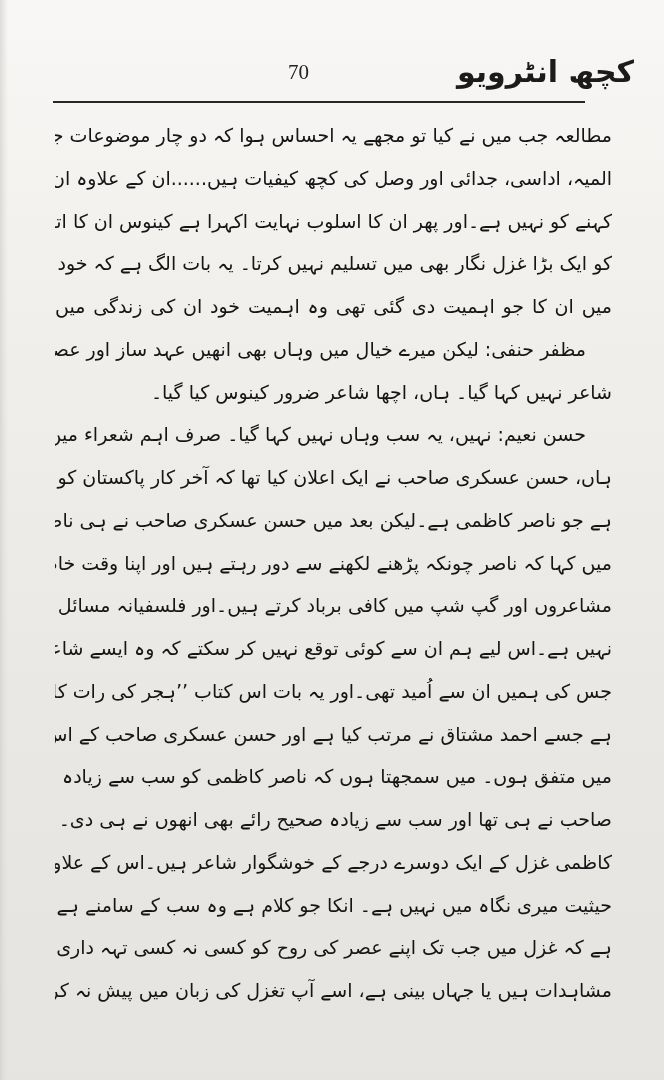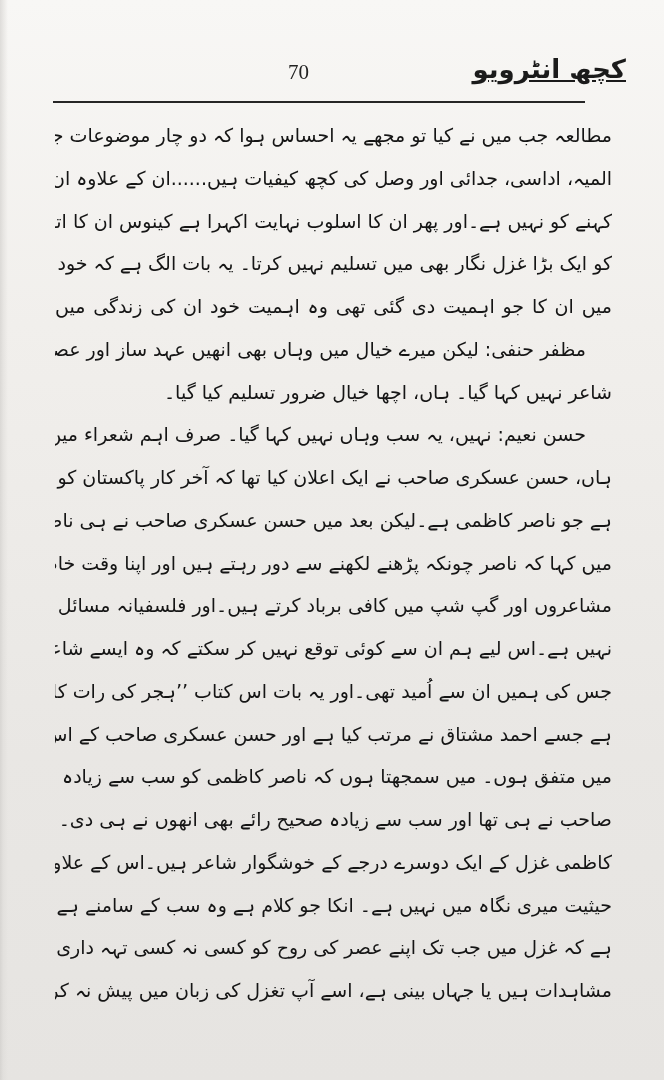--- a/index.html
+++ b/index.html
@@ -18,26 +18,25 @@
   }
   
   .edge-shadow{
     position:absolute;left:0;top:0;bottom:0;width:8px;
     background:linear-gradient(90deg,#c9c7c4 0%,#dddbd8 40%,rgba(230,228,225,0) 100%);
     opacity:.55;
   }
   .header-title{
     position:absolute;
     top:54px;
-    right:38px;
-    font-size:26px;
+    right:30px;
+    font-size:30px;
     font-weight:bold;
     color:#1b1b1b;
     letter-spacing:0;
-    text-decoration:underline;
   }
   .page-number{
     position:absolute;
     top:60px;
     left:288px;
     font-family:"Liberation Serif",serif;
     font-size:21px;
     color:#222;
     direction:ltr;
   }
@@ -83,21 +82,21 @@
   <div class="page-number">70</div>
   <div class="header-rule"></div>
 
   <div class="body-text">
     <div class="line">مطالعہ جب میں نے کیا تو مجھے یہ احساس ہوا کہ دو چار موضوعات جن میں،ہجرت کا</div>
     <div class="line">المیہ، اداسی، جدائی اور وصل کی کچھ کیفیات ہیں......ان کے علاوہ ان کے پاس کچھ</div>
     <div class="line">کہنے کو نہیں ہے۔اور پھر ان کا اسلوب نہایت اکہرا ہے کینوس ان کا اتنا چھوٹا ہے کہ ان</div>
     <div class="line">کو ایک بڑا غزل نگار بھی میں تسلیم نہیں کرتا۔ یہ بات الگ ہے کہ خود لاہور میں پاکستان</div>
     <div class="line line--end">میں ان کا جو اہمیت دی گئی تھی وہ اہمیت خود ان کی زندگی میں کافی کم ہو چکی تھی۔</div>
     <div class="line line--indent">مظفر حنفی: لیکن میرے خیال میں وہاں بھی انھیں عہد ساز اور عصر ساز یا عظیم</div>
-    <div class="line line--end">شاعر نہیں کہا گیا۔ ہاں، اچھا خیال ضرور تسلیم کیا گیا۔</div>
+    <div class="line line--end">شاعر نہیں کہا گیا۔ ہاں، اچھا شاعر ضرور کینوس کیا گیا۔</div>
     <div class="line line--indent">حسن نعیم: نہیں، یہ سب وہاں نہیں کہا گیا۔ صرف اہم شعراء میں شمار کیا گیا۔</div>
     <div class="line">ہاں، حسن عسکری صاحب نے ایک اعلان کیا تھا کہ آخر کار پاکستان کو اس کا شاعر مل گیا</div>
     <div class="line">ہے جو ناصر کاظمی ہے۔لیکن بعد میں حسن عسکری صاحب نے ہی ناصر کاظمی کے بارے</div>
     <div class="line">میں کہا کہ ناصر چونکہ پڑھنے لکھنے سے دور رہتے ہیں اور اپنا وقت خاص طور سے</div>
     <div class="line">مشاعروں اور گپ شپ میں کافی برباد کرتے ہیں۔اور فلسفیانہ مسائل پر ان کی گرفت</div>
     <div class="line">نہیں ہے۔اس لیے ہم ان سے کوئی توقع نہیں کر سکتے کہ وہ ایسے شاعر بن سکیں گے</div>
     <div class="line">جس کی ہمیں ان سے اُمید تھی۔اور یہ بات اس کتاب ’’ہجر کی رات کا ستارہ‘‘ میں چھپی</div>
     <div class="line">ہے جسے احمد مشتاق نے مرتب کیا ہے اور حسن عسکری صاحب کے اس خیال سے</div>
     <div class="line">میں متفق ہوں۔ میں سمجھتا ہوں کہ ناصر کاظمی کو سب سے زیادہ اچھالا بھی عسکری</div>
     <div class="line">صاحب نے ہی تھا اور سب سے زیادہ صحیح رائے بھی انھوں نے ہی دی۔ بہر حال ناصر</div>

